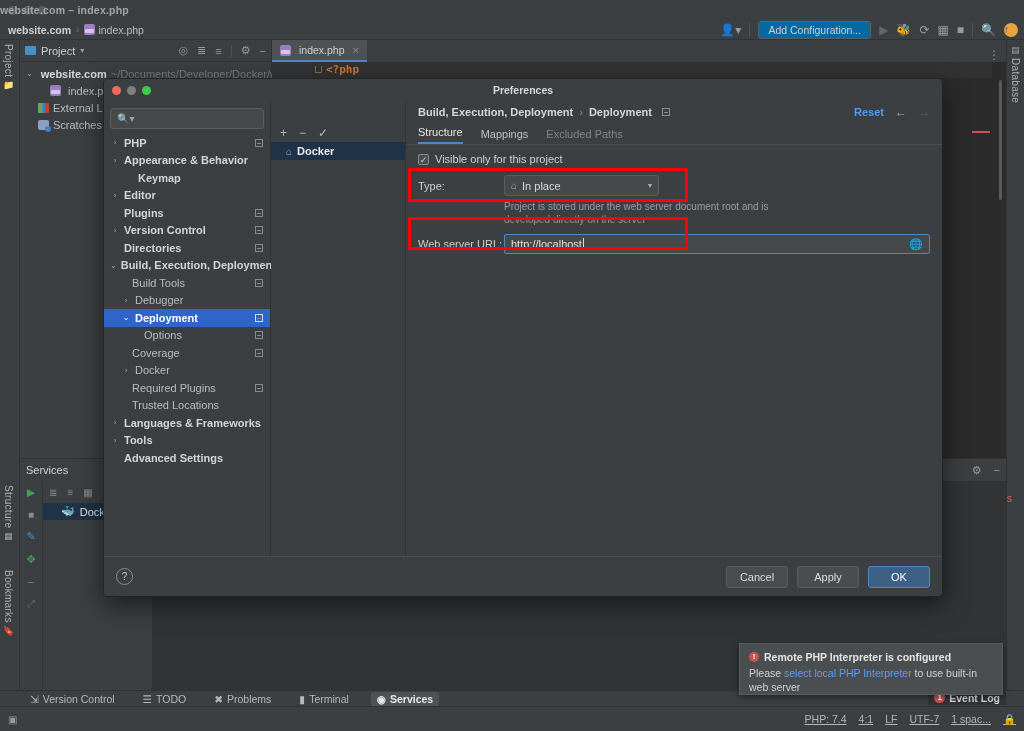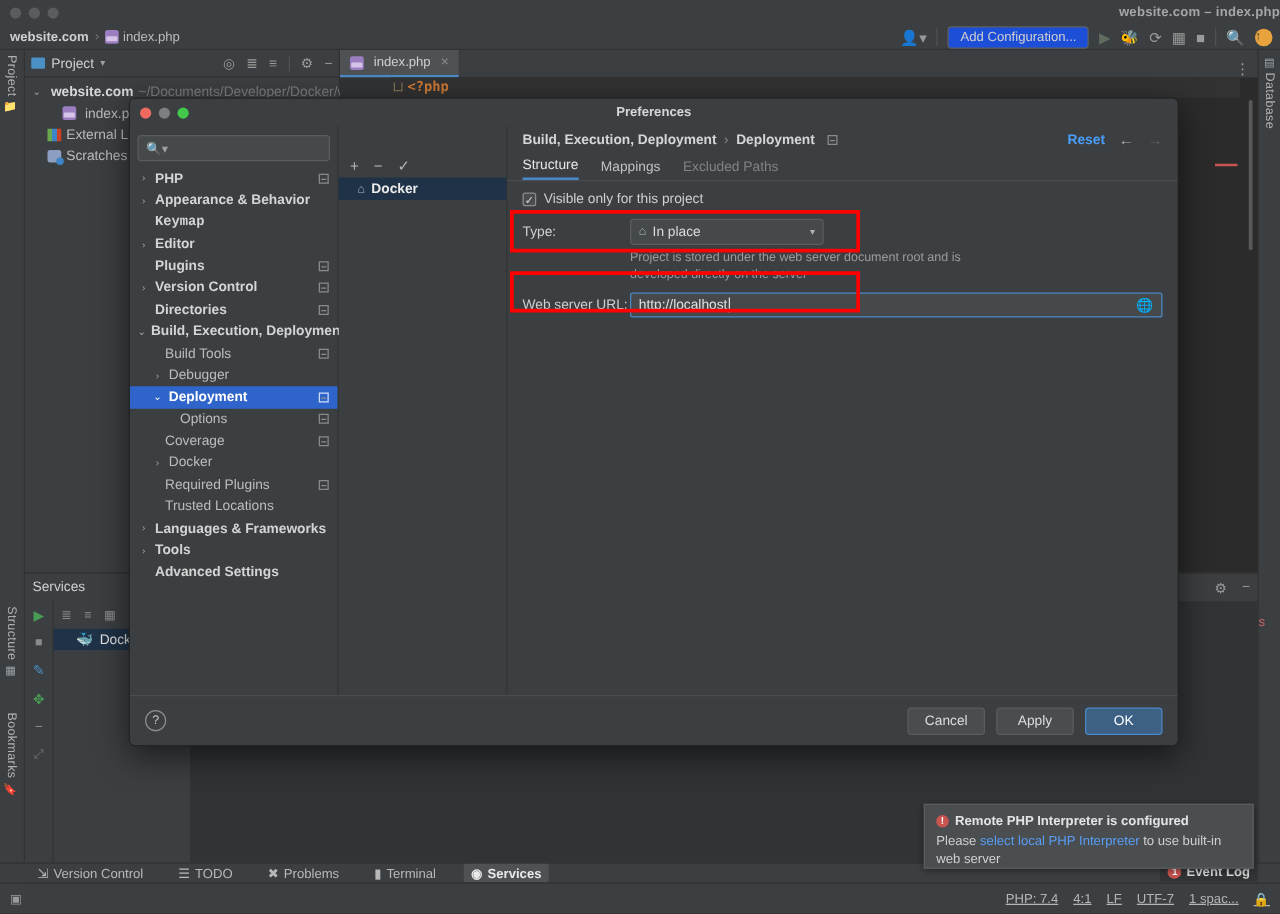--- a/index.html
+++ b/index.html
@@ -14,21 +14,21 @@
   #root { position: relative; width: 1024px; height: 731px; }
 
   
   .mac-titlebar {
     position: absolute; left: 0; top: 0; width: 1024px; height: 20px;
     background: #3c3f41; display: flex; align-items: center;
   }
   .traffic { display: flex; gap: 6px; margin-left: 8px; }
   .dot { width: 9px; height: 9px; border-radius: 50%; background: #5a5d5f; }
   .mac-title {
-    position: absolute; left: 0; right: 0; text-align: right;
+    position: absolute; left: 0; right: 0; text-align: left;
     font-size: 10.5px; color: #a5a5a5; font-weight: bold;
     letter-spacing: .2px;
   }
 
   
   .navbar {
     position: absolute; left: 0; top: 20px; width: 1024px; height: 20px;
     background: #3c3f41; display: flex; align-items: center; padding-left: 8px;
     border-bottom: 1px solid #323232;
   }
@@ -48,21 +48,21 @@
   
   .toolbar {
     position: absolute; left: 0; top: 19px; width: 1024px; height: 22px;
     display: flex; align-items: center; justify-content: flex-end;
     padding-right: 6px; gap: 8px; pointer-events: none;
   }
   .tb-item { pointer-events: auto; display: flex; align-items: center; }
   .tb-sep { width: 1px; height: 14px; background: #4f5254; }
   .add-config {
     border: 1px solid #5e6060; border-radius: 3px; padding: 2px 9px;
-    font-size: 10.5px; color: #cfcfcf; background: #1d4ed8;
+    font-size: 10.5px; color: #cfcfcf; background: #0369a1;
   }
   .ic { color: #9a9a9a; font-size: 12px; }
   .run-tri { color: #5f6b5f; font-size: 12px; }
   .updatebtn {
     width: 14px; height: 14px; border-radius: 50%; background: #e8a33d;
     color: #3c3f41; font-size: 10px; line-height: 14px; text-align: center;
     font-weight: bold;
   }
 
   
@@ -521,21 +521,21 @@
         <div>
           <div class="s-row" style="padding-left:6px;">
             <span class="caret">›</span>
             <span class="s-label b">PHP</span>
             <span class="cfg-ic"></span>
           </div>
           <div class="s-row" style="padding-left:6px;">
             <span class="caret">›</span>
             <span class="s-label b">Appearance &amp; Behavior</span>
           </div>
-          <div class="s-row" style="padding-left:6px;font-family:Liberation Mono, monospace;">
+          <div class="s-row" style="padding-left:20px;">
             <span class="caret"></span>
             <span class="s-label b">Keymap</span>
           </div>
           <div class="s-row" style="padding-left:6px;">
             <span class="caret">›</span>
             <span class="s-label b">Editor</span>
           </div>
           <div class="s-row" style="padding-left:6px;">
             <span class="caret"></span>
             <span class="s-label b">Plugins</span>

